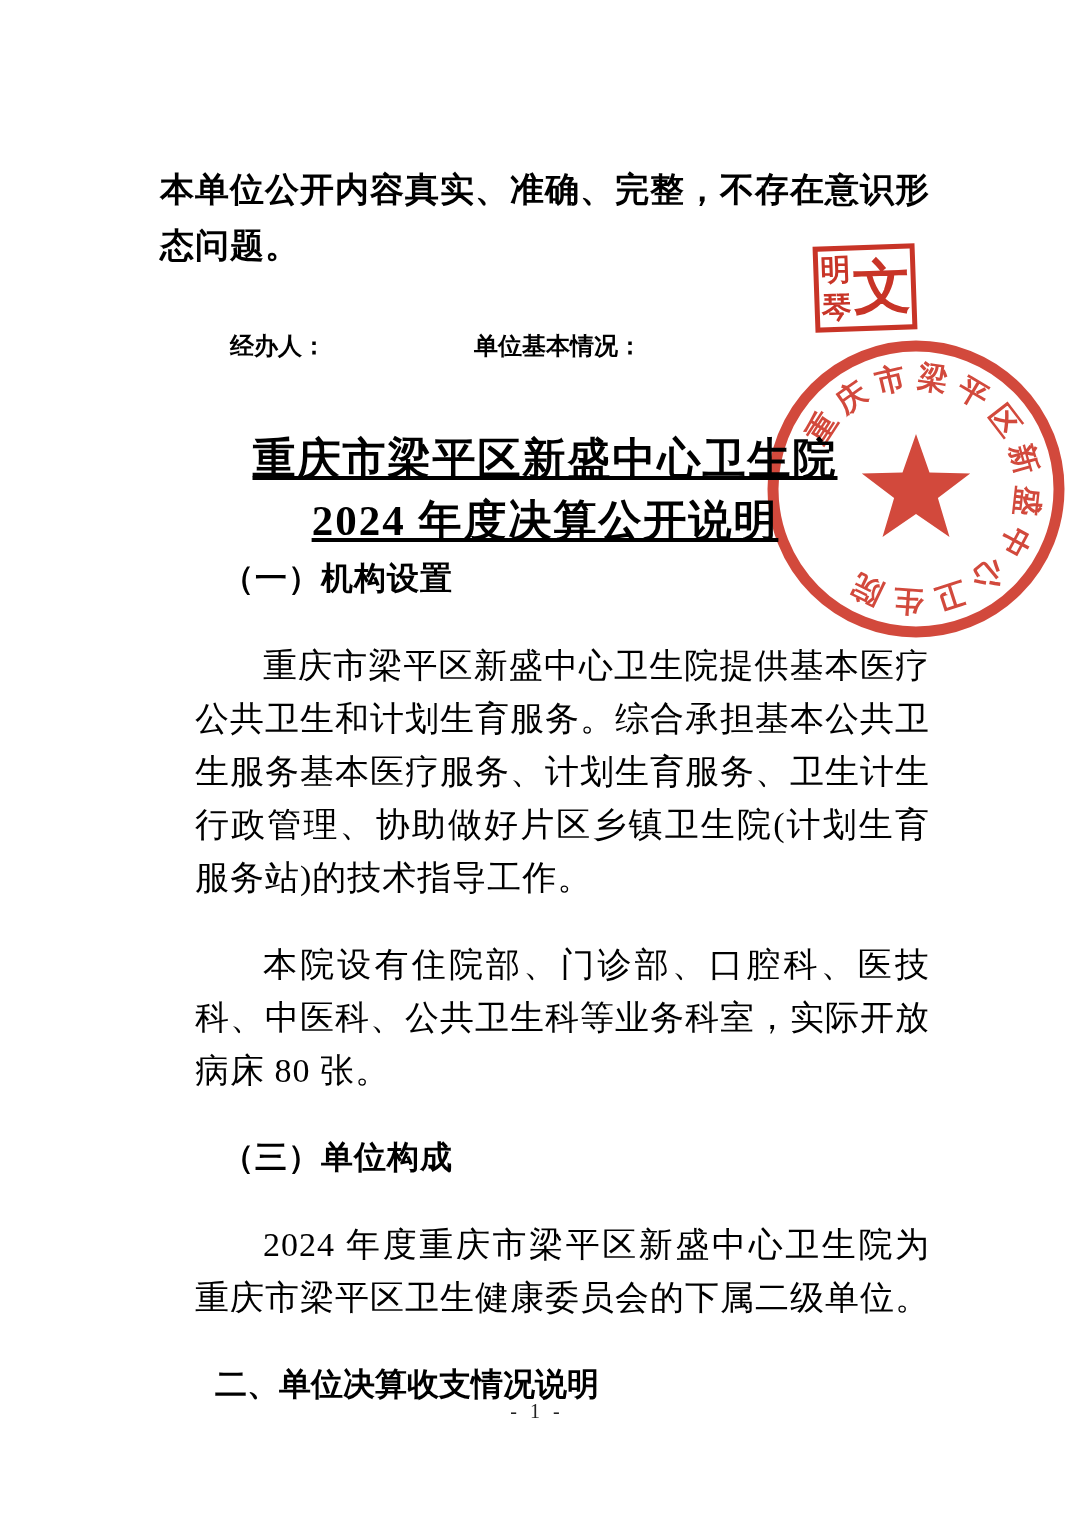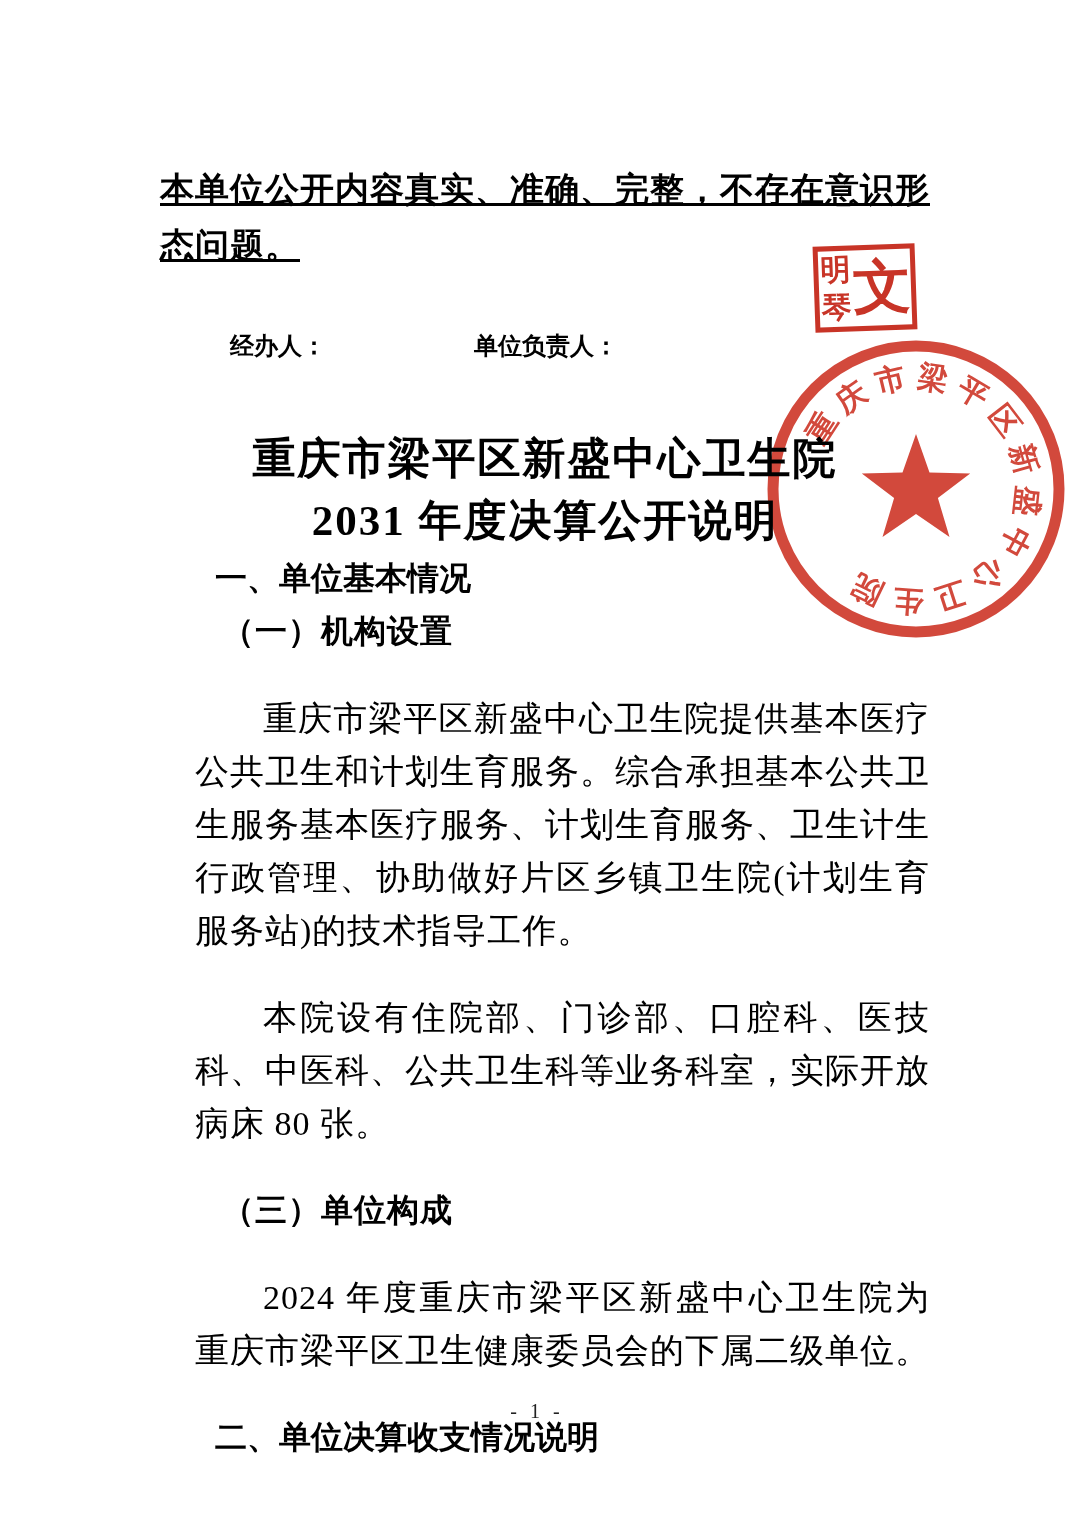--- a/index.html
+++ b/index.html
@@ -5,31 +5,31 @@
   html,body { margin:0; padding:0; background:#ffffff; }
   .page {
     position:relative; width:1074px; height:1520px; background:#ffffff;
     overflow:hidden; color:#000;
     font-family:"Liberation Serif","DejaVu Serif",serif;
   }
   .content { position:absolute; left:160px; top:128px; width:770px; }
 
   .declaration {
     font-size:34px; font-weight:bold; line-height:56px;
-    text-align:justify; letter-spacing:1px;text-decoration:underline;
+    text-align:justify; letter-spacing:1px;
   }
   .sig-row {
     margin-top:52px; margin-left:70px; display:flex;
     font-size:24px; font-weight:bold; line-height:40px;
   }
   .sig-row .gap { width:148px; }
 
   .title-block {
     margin-top:62px; text-align:center;
-    font-size:43px; font-weight:bold; line-height:62px; letter-spacing:2px;
+    font-size:43px; font-weight:bold; line-height:62px; letter-spacing:2px;text-decoration:underline;
   }
 
   .blocks { margin-top:0; }
   .blk-h1 {
     font-family:"Liberation Sans","DejaVu Sans",sans-serif;
     font-weight:bold; font-size:32px; line-height:53px; padding-left:55px;
   }
   .blk-h2 {
     font-weight:bold; font-size:32px; line-height:53px; padding-left:62px;
     letter-spacing:1px;
@@ -77,30 +77,29 @@
 
 <div class="page">
 
   <div class="content">
 
     <p class="declaration">本单位公开内容真实、准确、完整，不存在意识形态问题。</p>
 
     <div class="sig-row">
       <span>经办人：</span>
       <span class="gap"></span>
-      <span>单位负责人：</span>
+      <span>单位基本情况：</span>
     </div>
 
     <div class="title-block">
       <div>重庆市梁平区新盛中心卫生院</div>
-      <div>2031 年度决算公开说明</div>
+      <div>2024 年度决算公开说明</div>
     </div>
 
     <div class="blocks">
-      <div class="blk-h1">一、单位基本情况</div>
       <div class="blk-h2">（一）机构设置</div>
       <p class="blk-p">重庆市梁平区新盛中心卫生院提供基本医疗公共卫生和计划生育服务。综合承担基本公共卫生服务基本医疗服务、计划生育服务、卫生计生行政管理、协助做好片区乡镇卫生院(计划生育服务站)的技术指导工作。</p>
       <p class="blk-p">本院设有住院部、门诊部、口腔科、医技科、中医科、公共卫生科等业务科室，实际开放病床 80 张。</p>
       <div class="blk-h2">（三）单位构成</div>
       <p class="blk-p">2024 年度重庆市梁平区新盛中心卫生院为重庆市梁平区卫生健康委员会的下属二级单位。</p>
       <div class="blk-h1">二、单位决算收支情况说明</div>
 
     </div>
 
   </div>

